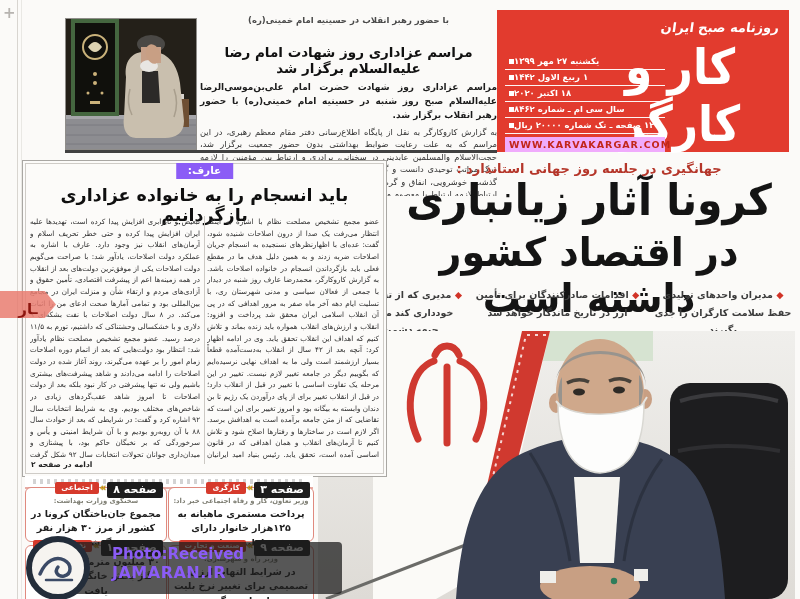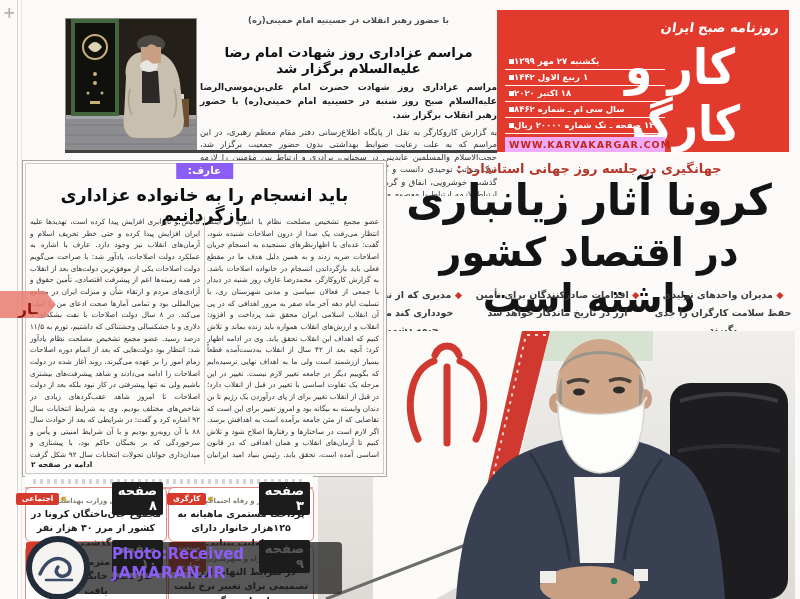--- a/index.html
+++ b/index.html
@@ -59,24 +59,24 @@
   
   .strip{left:25px;top:476px;width:288px;height:11px;background:#fff;border-bottom:2px solid #e7aca4;}
   .strip::after{content:"";position:absolute;left:8px;right:8px;top:3px;height:5px;
     background:repeating-linear-gradient(90deg,rgba(130,130,130,.35) 0 3px,transparent 3px 7px);}
   
   .nbox{border:1px solid #e08a7f;border-radius:6px;background:#fff;}
   .bx-social{left:25px;top:487px;width:140px;height:53px;}
   .bx-labor{left:168px;top:487px;width:144px;height:53px;}
   .bx-oil{left:25px;top:545px;width:140px;height:58px;}
   .bx-industry{left:168px;top:545px;width:144px;height:58px;}
-  .tabs{position:absolute;top:-6px;right:3px;display:flex;align-items:center;border-radius:6px;}
+  .tabs{position:absolute;top:-6px;right:3px;display:flex;align-items:flex-start;border-radius:6px;}
   .tab-red{background:#d63a2c;color:#fff;font-size:7.5px;font-weight:bold;padding:1px 6px 2px;border-radius:2px;}
   .tab-chev{color:#f2b705;font-size:10px;font-weight:bold;margin:0 1px;text-shadow:0 0 1px #222;}
-  .tab-black{background:#1c1c1c;color:#fff;font-size:13px;font-weight:bold;padding:1px 6px 2px;border-radius:2px;margin-left:44px;}
+  .tab-black{background:#1c1c1c;color:#fff;font-size:11px;font-weight:bold;padding:1px 6px 2px;border-radius:2px;}
   .bx-kicker{margin-top:9px;text-align:center;font-size:6.8px;color:#7d7d72;font-weight:bold;}
   .bx-headline{margin-top:2px;text-align:center;font-size:9.5px;font-weight:bold;color:#1f1f1f;line-height:1.5;padding:0 4px;}
   
   .wm-bar{left:60px;top:542px;width:282px;height:52px;background:rgba(28,28,28,.74);border-radius:4px;}
   .wm-text{left:112px;top:545px;color:#8b5cf6;font-weight:bold;line-height:1.2;}
   .wm-l1{font-size:15px;}
   .wm-l2{font-size:16px;letter-spacing:.5px;}
   .wm-logo{left:26px;top:536px;width:64px;height:64px;}
 </style>
 </head>

